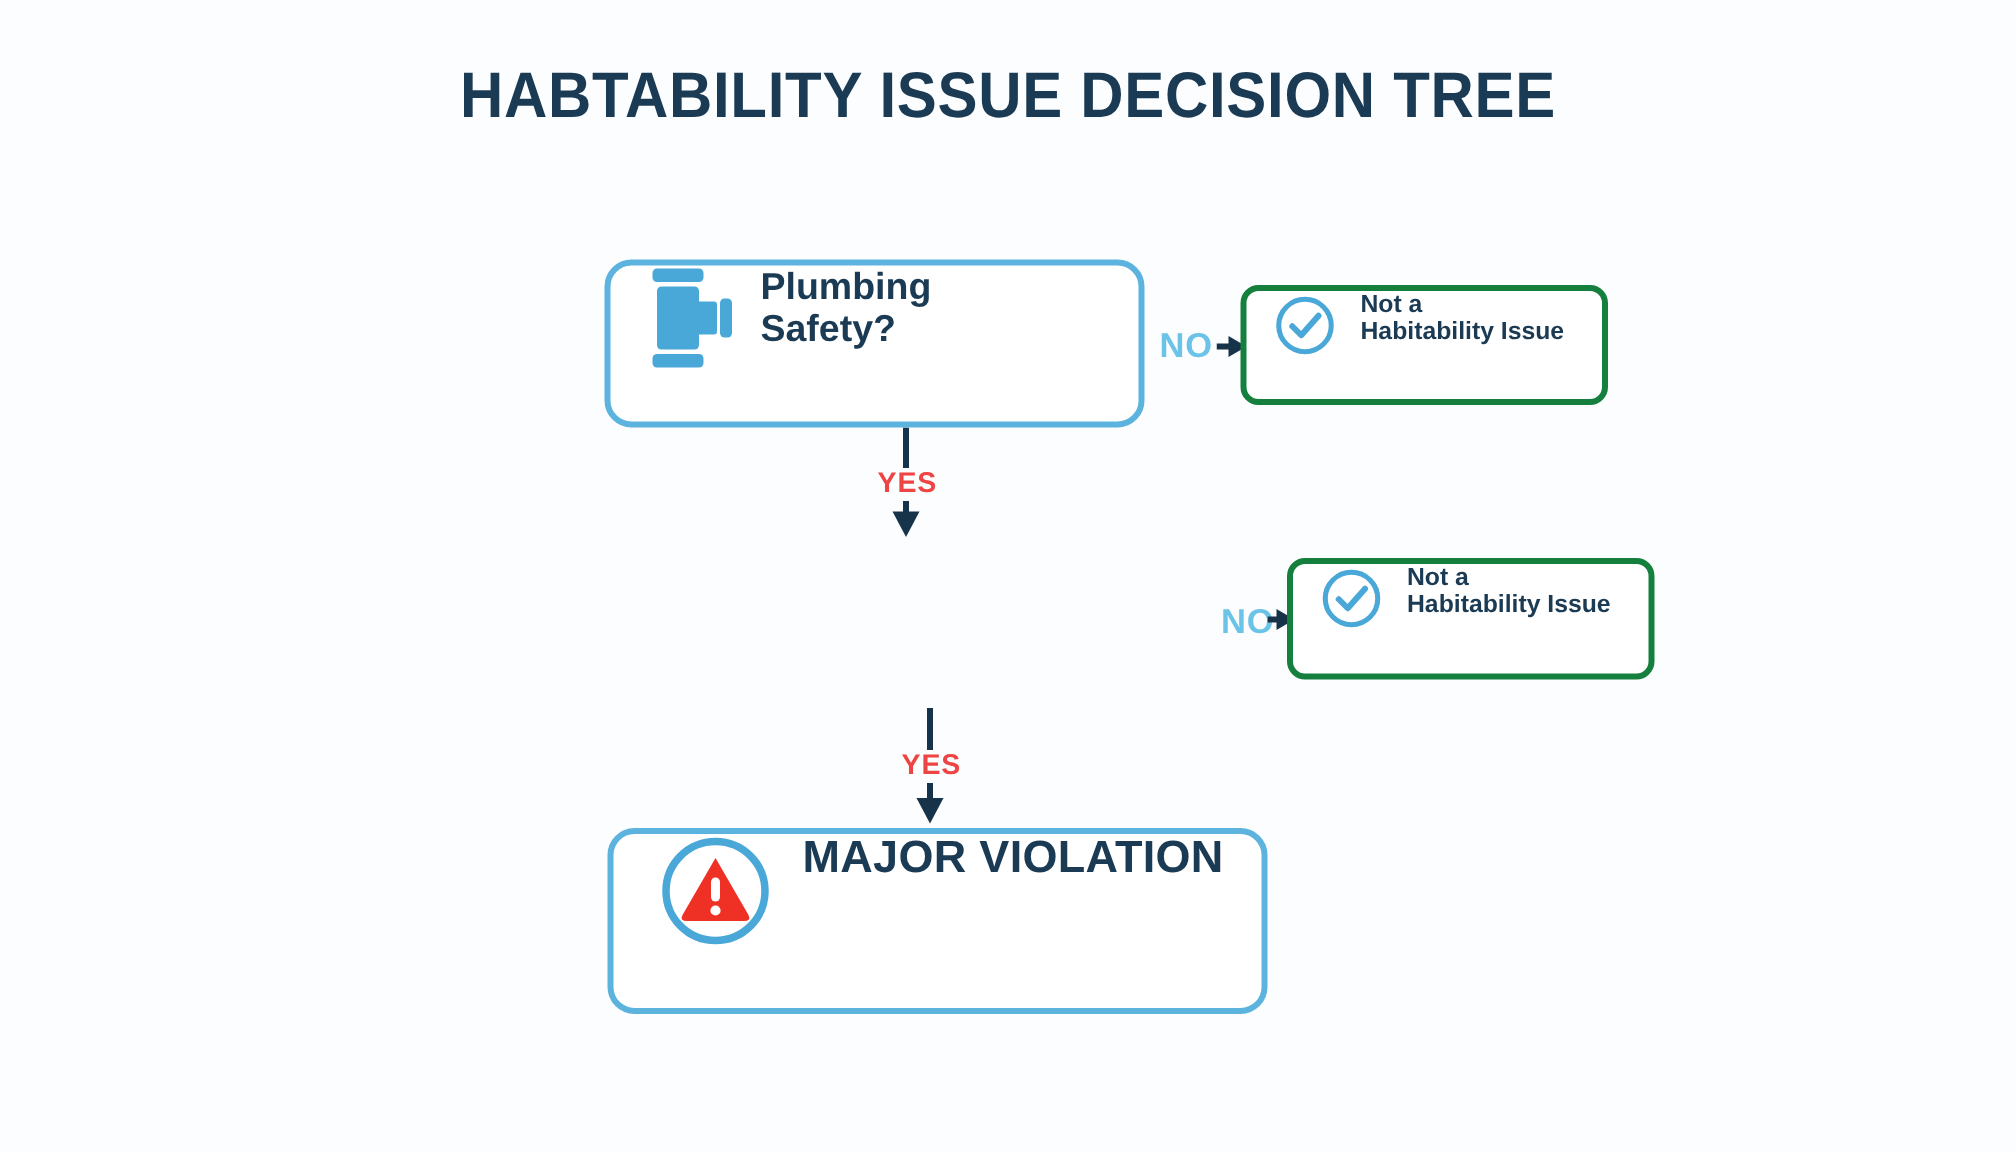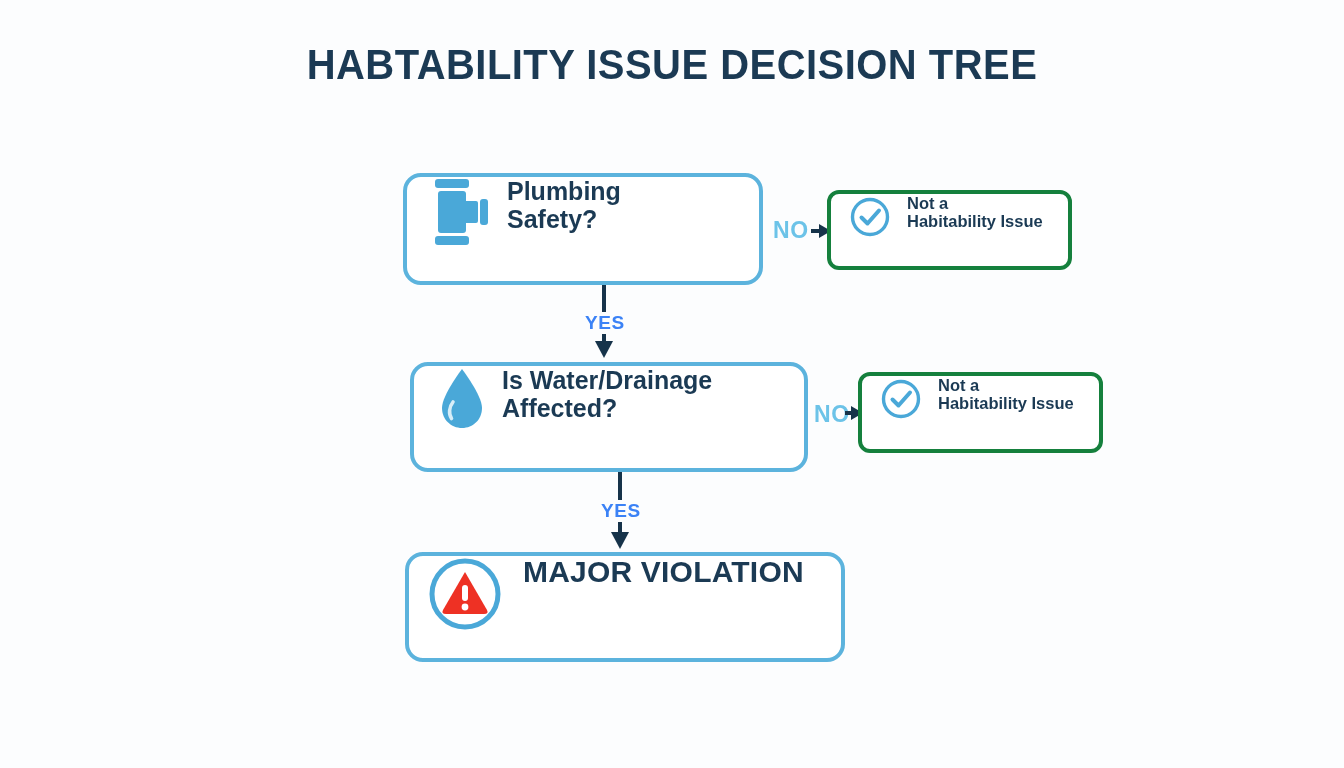--- a/index.html
+++ b/index.html
@@ -91,22 +91,22 @@
 
   #box-no-2 {
     left: 858px; top: 372px; width: 245px; height: 81px;
     padding-left: 16px;
   }
   #box-no-2 .node-icon { width: 46px; height: 46px; margin-right: 14px; }
   #box-no-2 .node-text { font-size: 16.5px; font-weight: bold; }
 
   
   #box-violation {
-    left: 405px; top: 552px; width: 440px; height: 110px;
-    padding-left: 18px;
+    left: 405px; top: 552px; width: 440px; height: 124px;
+    padding-left: 30px;
   }
   #box-violation .node-icon { width: 76px; height: 76px; margin-right: 20px; }
   .violation-title {
     font-size: 30px;
     font-weight: bold;
     color: #1b3a54;
     letter-spacing: 0.2px;
     line-height: 1.05;
   }
   .violation-sub {
@@ -116,21 +116,21 @@
     line-height: 1.15;
     margin-top: 3px;
   }
 
   
   .vconn {
     position: absolute;
   }
   .yes-label {
     position: absolute;
-    color: #3b82f6;
+    color: #ef4444;
     font-size: 19px;
     font-weight: bold;
     letter-spacing: 0.6px;
   }
   .no-label {
     position: absolute;
     color: #6cc3e8;
     font-size: 23px;
     font-weight: bold;
     letter-spacing: 0.6px;
@@ -177,32 +177,20 @@
       <div>Habitability Issue</div>
     </div>
   </div>
 
   <svg class="vconn" style="left:594px; top:285px;" width="20" height="78">
     <line x1="10" y1="0" x2="10" y2="58" stroke="#16334a" stroke-width="4"></line>
     <polygon points="1,56 19,56 10,73" fill="#16334a"></polygon>
   </svg>
   <div class="yes-label" style="left:580px; top:312px; background:#fcfdfe; padding:0 5px;">YES</div>
 
-  <div class="node primary" id="box-water">
-    <div class="node-icon">
-      <svg width="48" height="66" viewBox="0 0 48 66">
-        <path d="M24 3 C24 3 44 29 44 42 C44 53.5 35 62 24 62 C13 62 4 53.5 4 42 C4 29 24 3 24 3 Z" fill="#4aa8d8"></path>
-        <path d="M15 36 C11 41 10.5 48 13.5 52.5" fill="none" stroke="#d8eef8" stroke-width="3.6" stroke-linecap="round"></path>
-      </svg>
-    </div>
-    <div class="node-text">
-      <div>Is Water/Drainage</div>
-      <div>Affected?</div>
-    </div>
-  </div>
 
   <div class="no-label" style="left:814px; top:401px;">NO</div>
   <svg class="vconn" style="left:845px; top:404px;" width="20" height="18">
     <line x1="0" y1="9" x2="8" y2="9" stroke="#16334a" stroke-width="4"></line>
     <polygon points="6,2 18,9 6,16" fill="#16334a"></polygon>
   </svg>
 
   <div class="node terminal" id="box-no-2">
     <div class="node-icon">
       <svg width="46" height="46" viewBox="0 0 46 46">

